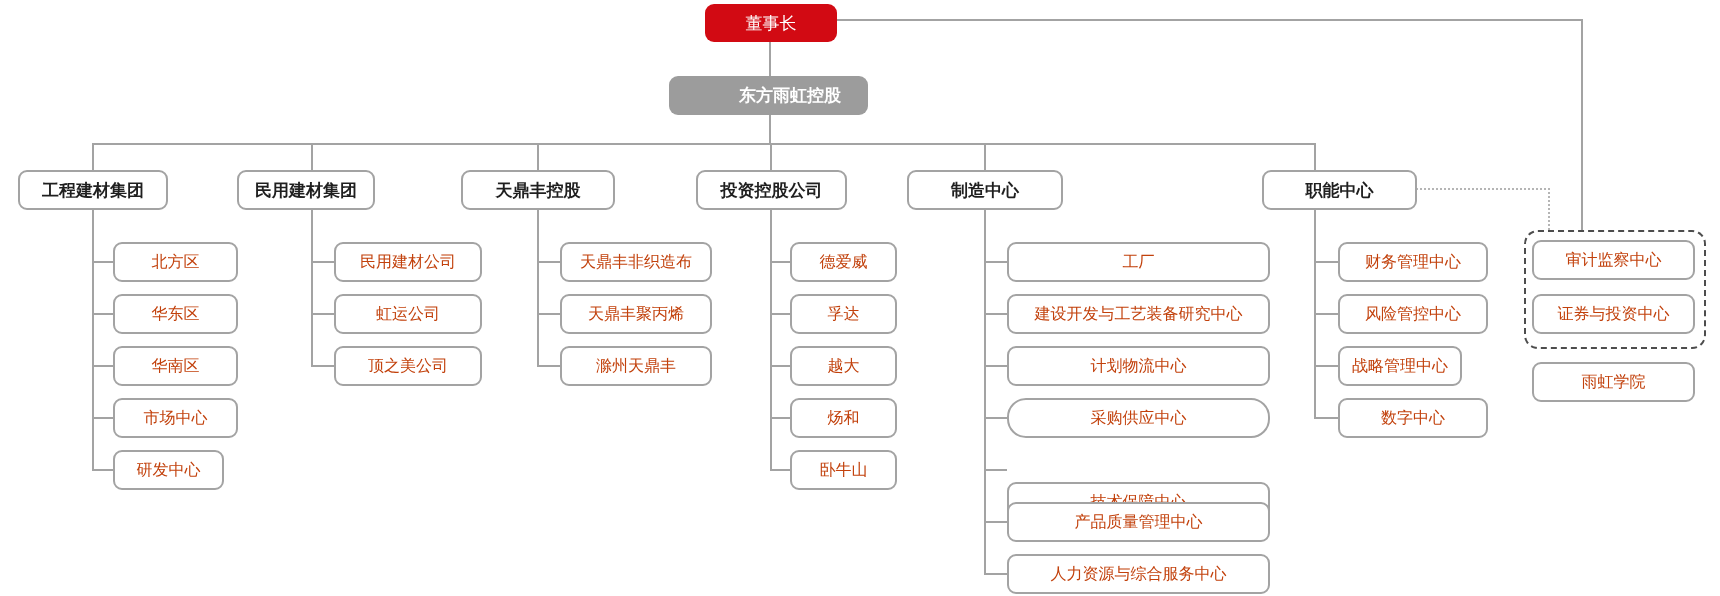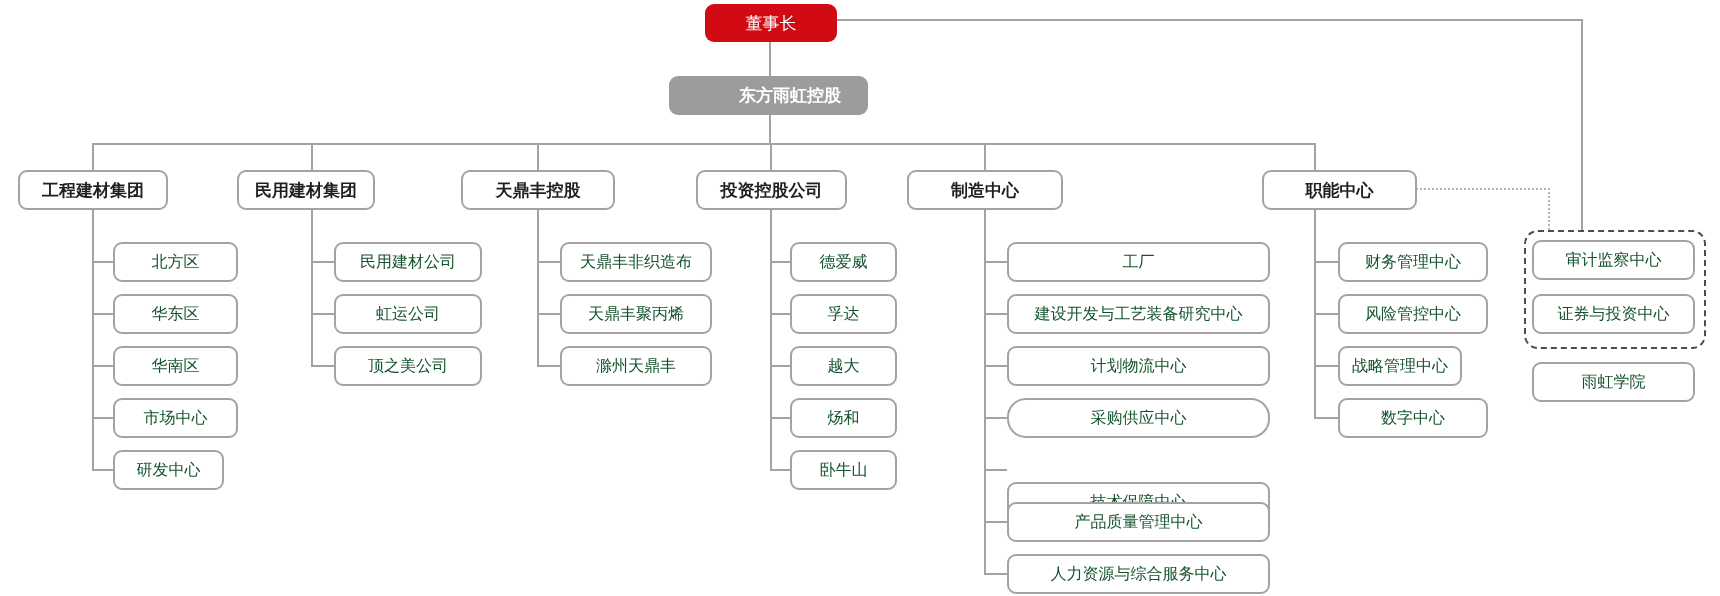--- a/index.html
+++ b/index.html
@@ -4,21 +4,21 @@
 <style>
   html,body{margin:0;padding:0;background:#ffffff;}
   #canvas{
     position:relative;width:1720px;height:596px;background:#ffffff;overflow:hidden;
     font-family:"Liberation Sans","DejaVu Sans",sans-serif;
   }
   .node{
     position:absolute;box-sizing:border-box;height:40px;
     border:2px solid #a3a3a3;border-radius:9px;background:#ffffff;
     display:flex;align-items:center;justify-content:center;
-    font-size:16px;color:#14532d;white-space:nowrap;
+    font-size:16px;color:#c2410c;white-space:nowrap;
   }
   .branch{font-weight:bold;font-size:17px;color:#1f1f1f;}
   .chairman{background:#d20a13;border:none;color:#ffffff;font-weight:normal;font-size:17px;}
   .holding{background:#9c9c9c;border:none;color:#ffffff;font-weight:bold;font-size:17px;padding-left:43px;}
   .line{position:absolute;background:#a3a3a3;}
   .dotted-h{position:absolute;height:0;border-top:2px dotted #b5b5b5;background:none;}
   .dotted-v{position:absolute;width:0;border-left:2px dotted #b5b5b5;background:none;}
   .dashed-box{
     position:absolute;box-sizing:border-box;background:transparent;
     border:2px dashed #4d4d4d;border-radius:14px;

